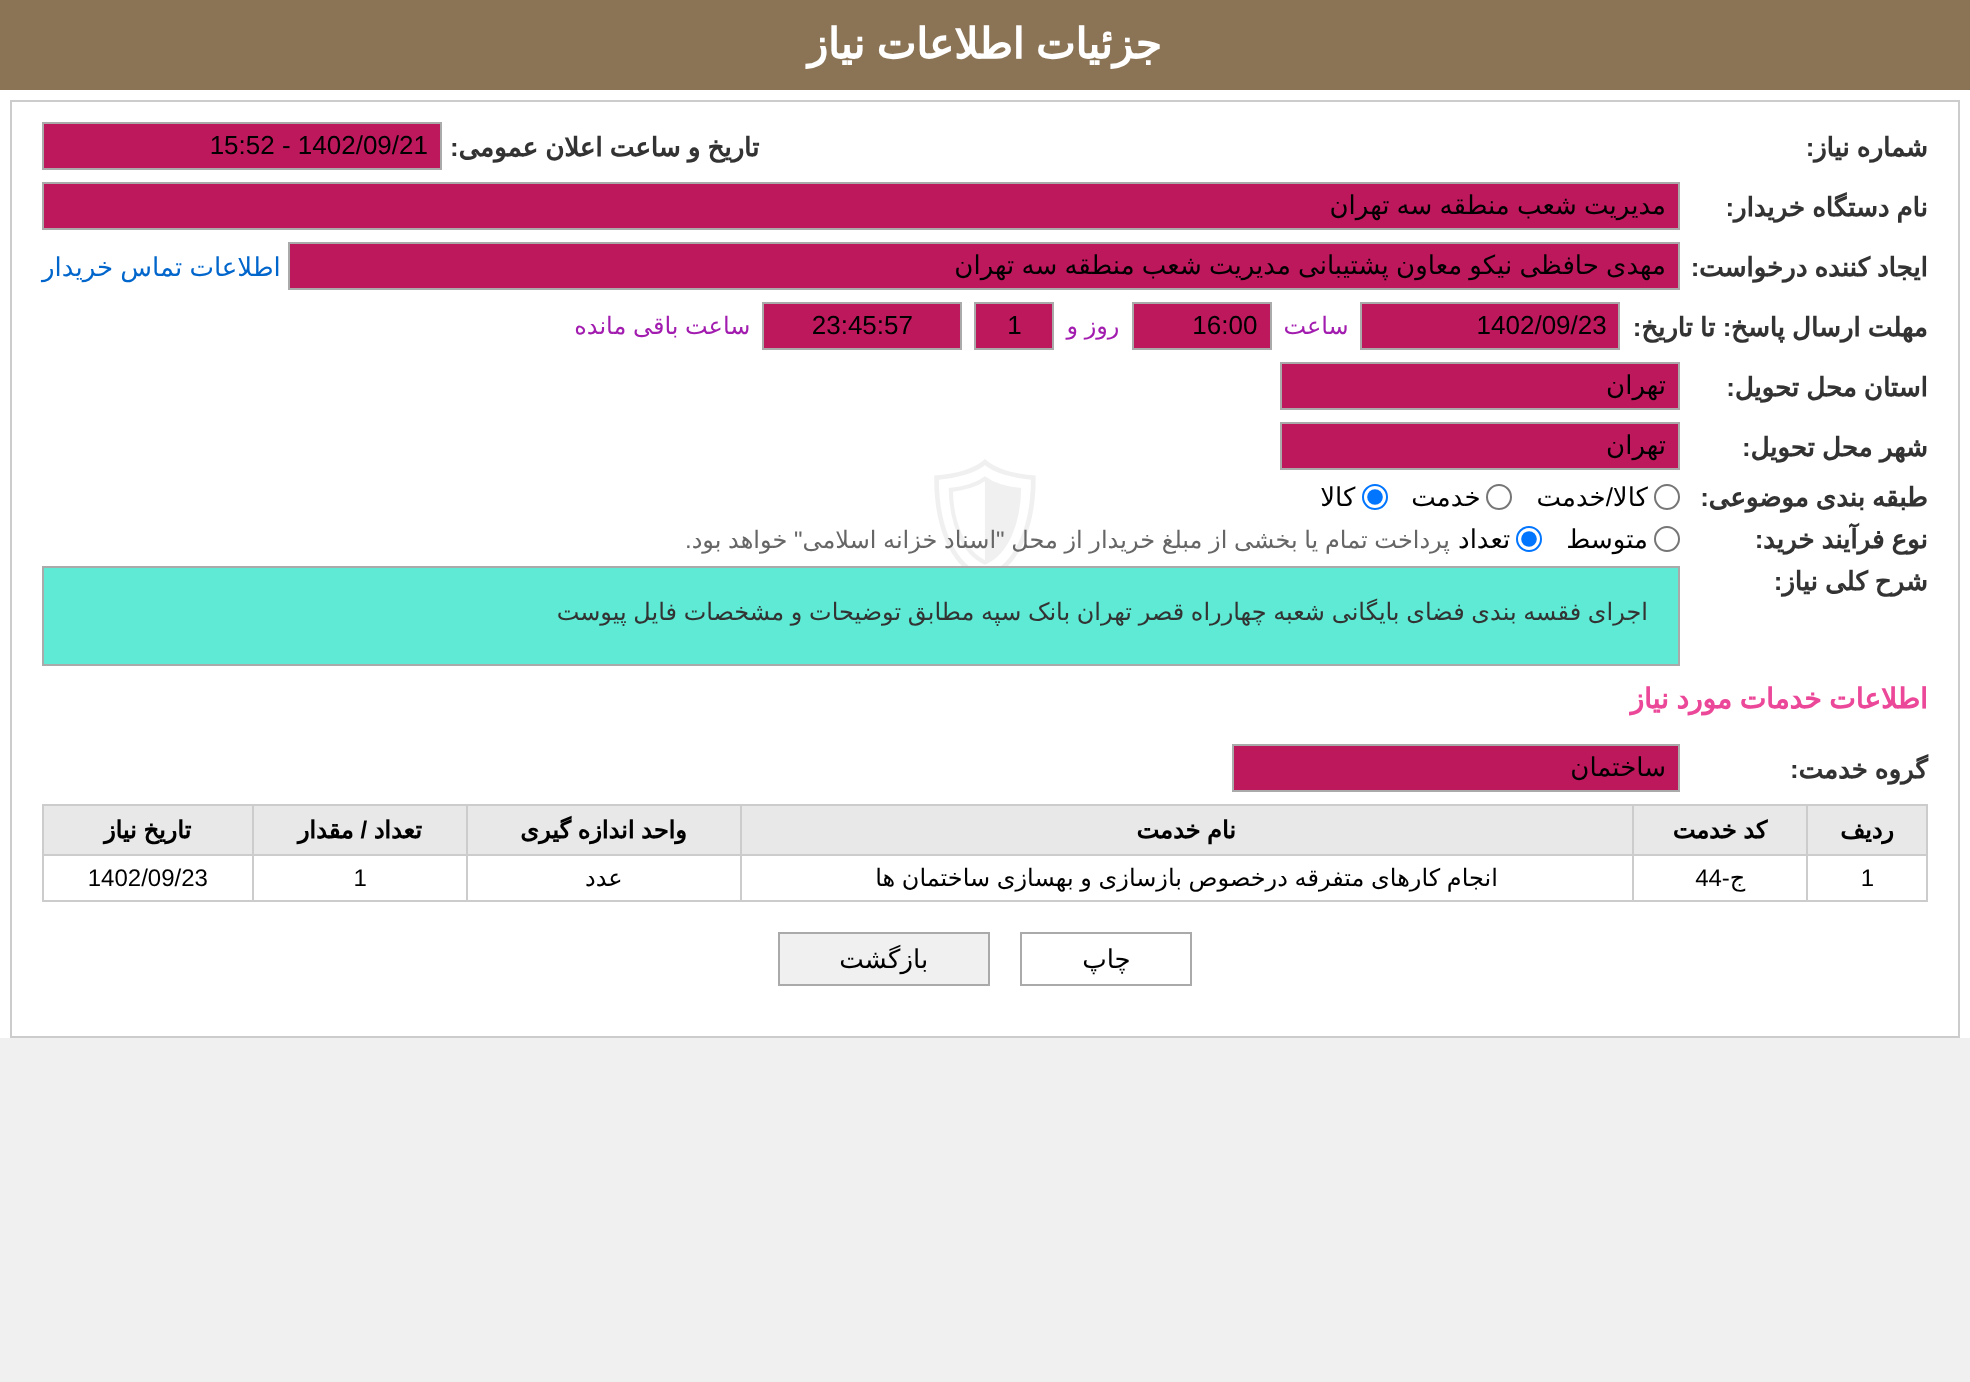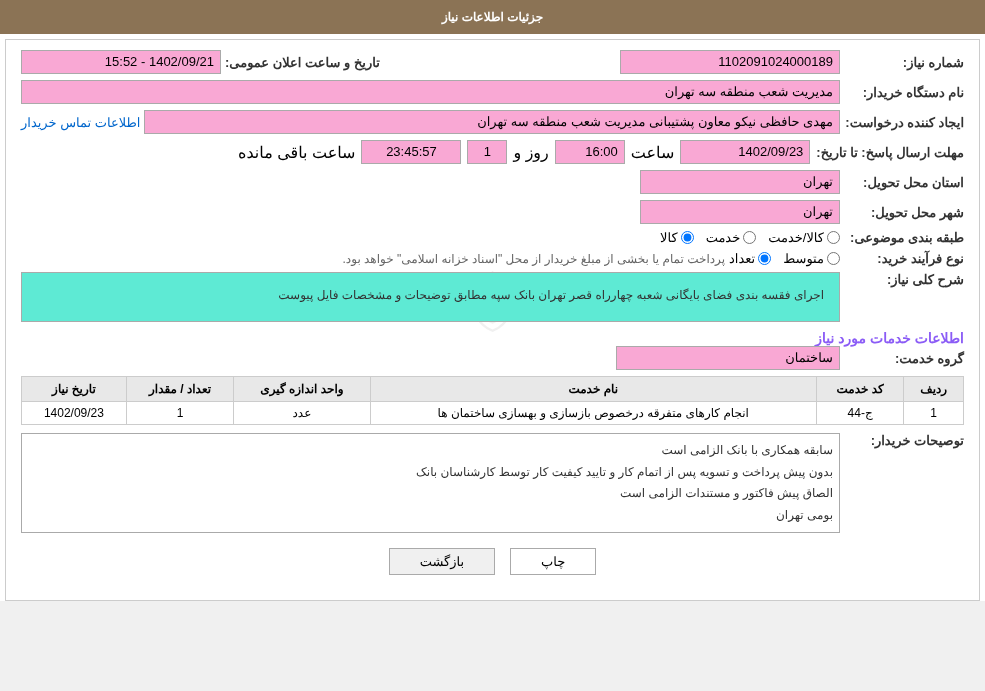--- a/index.html
+++ b/index.html
@@ -12,21 +12,21 @@
     .container {
       width: 985px;
       margin: 0 auto;
       background: #fff;
     }
     .header {
       background: #8B7355;
       color: #fff;
       text-align: center;
       padding: 10px 0;
-      font-size: 12px;
+      font-size: 21px;
       font-weight: bold;
     }
     .main-content {
       padding: 10px 15px;
       border: 1px solid #ccc;
       margin: 5px;
     }
     .form-row {
       display: flex;
       align-items: center;
@@ -36,36 +36,36 @@
     .label {
       color: #333;
       font-weight: bold;
       white-space: nowrap;
       min-width: 120px;
       text-align: right;
     }
     .input-box {
       border: 1px solid #aaa;
       padding: 3px 6px;
-      background: #f9a8d4;
+      background: #be185d;
       height: 24px;
     }
     .input-full {
       flex: 1;
     }
     .link-blue {
       color: #0066cc;
       text-decoration: none;
       cursor: pointer;
     }
     .section-title {
       font-weight: bold;
       font-size: 14px;
-      margin: 8px 0 0 0;
-      color: #8b5cf6;
+      margin: 8px 0 15px 0;
+      color: #ec4899;
     }
     .radio-group {
       display: flex;
       align-items: center;
       gap: 12px;
     }
     .radio-item {
       display: flex;
       align-items: center;
       gap: 3px;
@@ -150,40 +150,39 @@
       position: relative;
       z-index: 1;
     }
     .deadline-row {
       display: flex;
       align-items: center;
       gap: 6px;
       margin-bottom: 6px;
     }
     .small-label {
-      font-size: 16px;
-      color: #000000;
+      font-size: 12px;
+      color: #a21caf;
       white-space: nowrap;
     }
   </style>
 </head>
 <body>
 
 <div class="container page-wrapper">
   <div class="shielded-watermark">🛡</div>
 
   <div class="header content-z">
     <span>جزئیات اطلاعات نیاز</span>
   </div>
 
   <div class="main-content content-z">
 
     <div class="form-row">
       <span class="label">شماره نیاز:</span>
-      <div class="input-box" style="width:220px;">1102091024000189</div>
       <div style="flex:1;"></div>
       <span class="label" style="min-width:auto;">تاریخ و ساعت اعلان عمومی:</span>
       <div class="input-box" style="width:200px;">1402/09/21 - 15:52</div>
     </div>
 
     <div class="form-row">
       <span class="label">نام دستگاه خریدار:</span>
       <div class="input-box input-full">مدیریت شعب منطقه سه تهران</div>
     </div>
 
@@ -275,29 +274,20 @@
     <td>1</td>
     <td>ج-44</td>
     <td>انجام کارهای متفرقه درخصوص بازسازی و بهسازی ساختمان ها</td>
     <td>عدد</td>
     <td>1</td>
     <td>1402/09/23</td>
   </tr>
         </tbody>
     </table>
 
-    <div class="form-row" style="align-items:flex-start; margin-top:8px;">
-      <span class="label">توصیحات خریدار:</span>
-      <div class="buyer-notes" id="buyer-notes-box">
-          <div>سابقه همکاری با بانک الزامی است</div>
-          <div>بدون پیش پرداخت و تسویه پس از اتمام کار و تایید کیفیت کار توسط کارشناسان بانک</div>
-          <div>الصاق پیش فاکتور و مستندات الزامی است</div>
-          <div>بومی تهران</div>
-        </div>
-    </div>
 
     <div class="buttons-row">
       <button class="btn btn-print">چاپ</button>
       <button class="btn btn-back">بازگشت</button>
     </div>
 
   </div>
 </div>
 
 </body></html>

